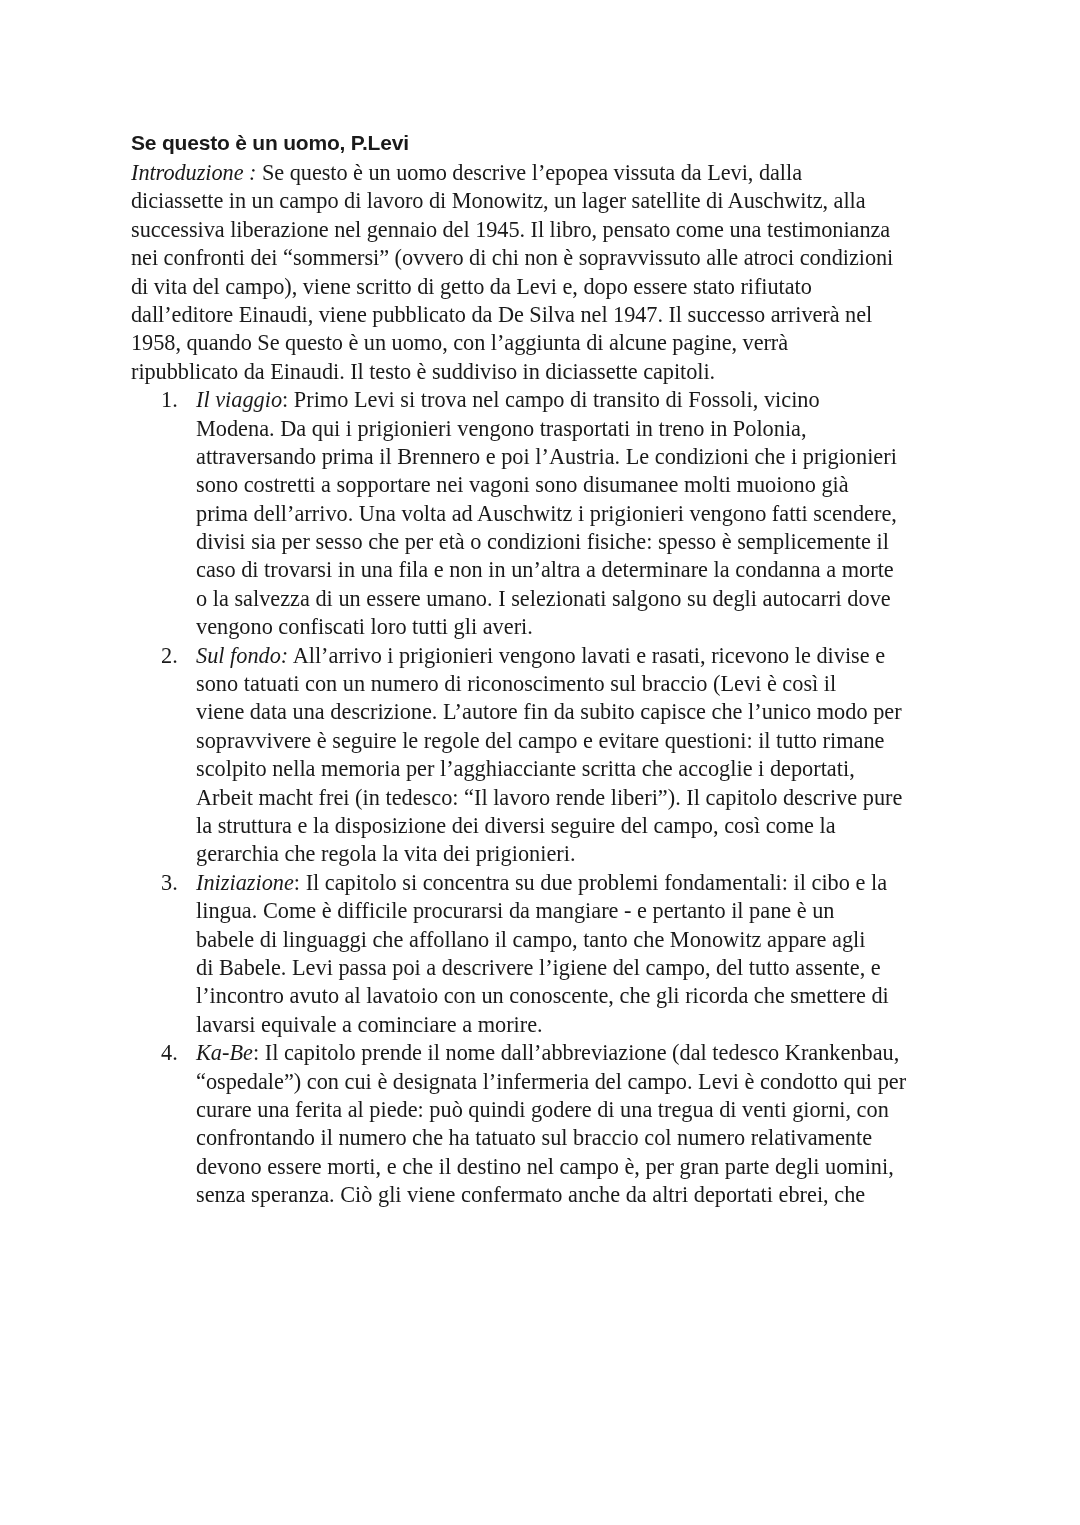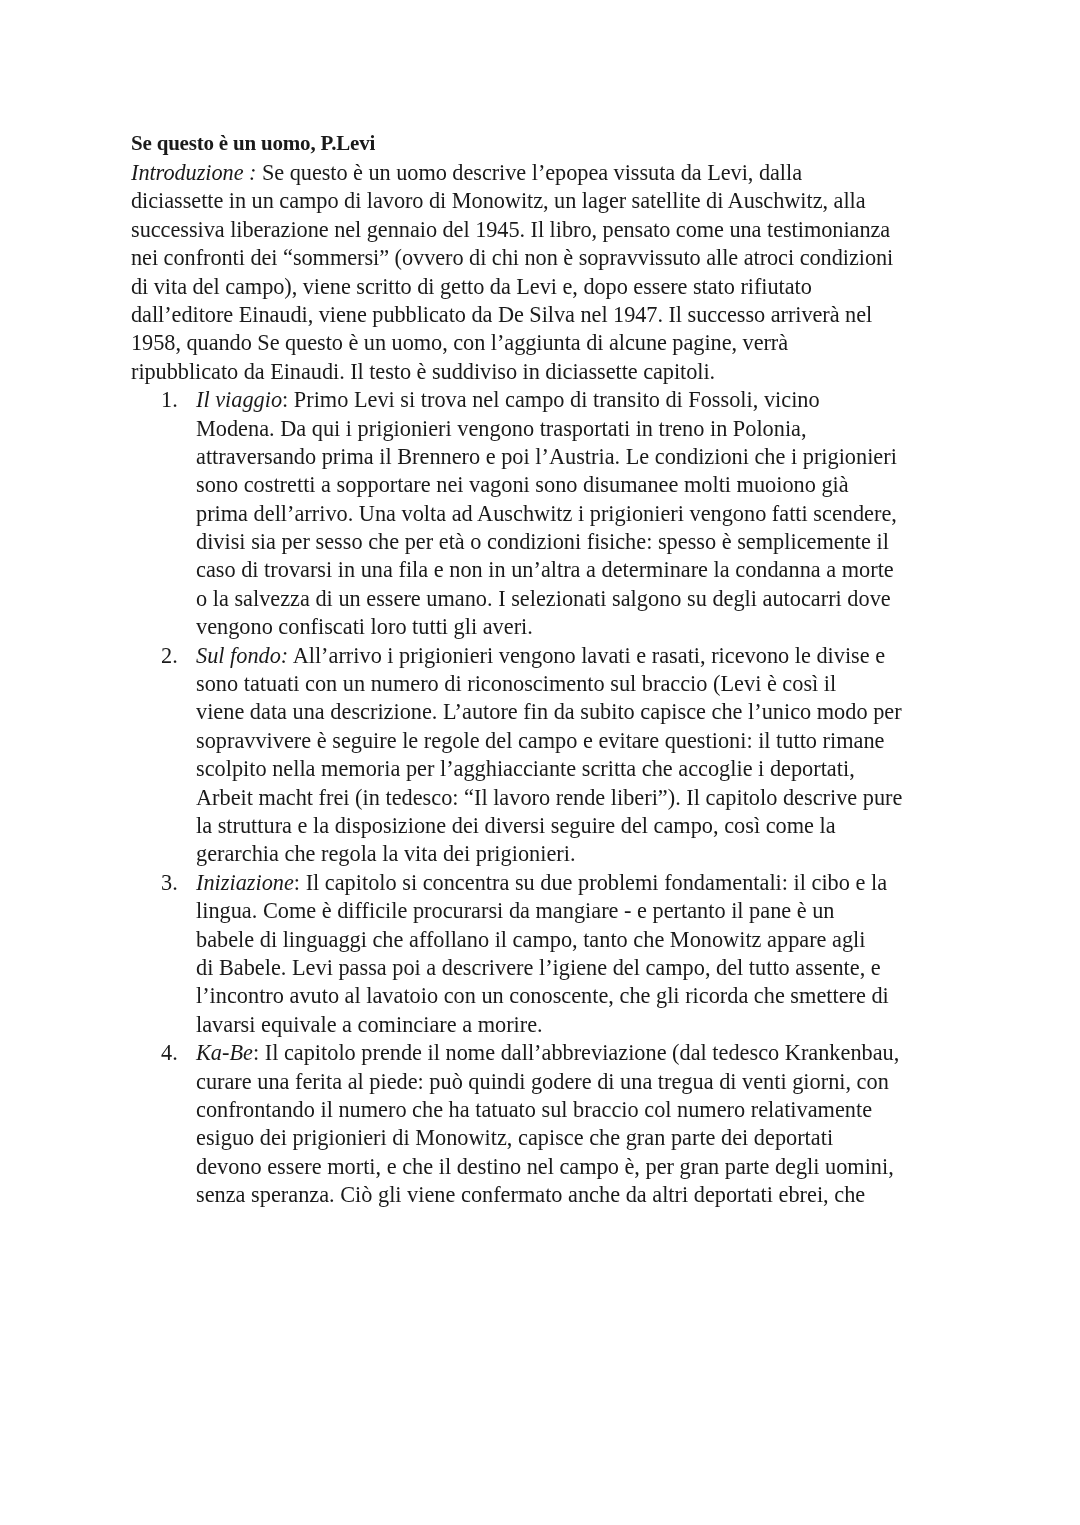--- a/index.html
+++ b/index.html
@@ -15,21 +15,21 @@
     font-family: "DejaVu Serif", "Liberation Serif", serif;
     color: #1a1a1a;
   }
   .page {
     position: absolute;
     left: 131px;
     top: 127px;
     width: 830px;
   }
   .title {
-    font-family: Liberation Serif, serif;
+    font-family: Liberation Sans, sans-serif;
     font-weight: bold;
     font-size: 21px;
     line-height: 32px;
     margin: 0;
     height: 32px;
     white-space: nowrap;
     letter-spacing: -0.2px;
   }
   .line {
     font-family: "Liberation Serif", serif;
@@ -108,20 +108,20 @@
       <div class="line">lingua. Come è difficile procurarsi da mangiare - e pertanto il pane è un</div>
       <div class="line">babele di linguaggi che affollano il campo, tanto che Monowitz appare agli</div>
       <div class="line">di Babele. Levi passa poi a descrivere l’igiene del campo, del tutto assente, e</div>
       <div class="line">l’incontro avuto al lavatoio con un conoscente, che gli ricorda che smettere di</div>
       <div class="line">lavarsi equivale a cominciare a morire.</div>
     </li>
 
     <li class="item">
       <span class="item-num">4.</span>
       <div class="line"><em>Ka-Be</em><span>: Il capitolo prende il nome dall’abbreviazione (dal tedesco Krankenbau,</span></div>
+      <div class="line">“ospedale”) con cui è designata l’infermeria del campo. Levi è condotto qui per</div>
       <div class="line">curare una ferita al piede: può quindi godere di una tregua di venti giorni, con</div>
       <div class="line">confrontando il numero che ha tatuato sul braccio col numero relativamente</div>
-      <div class="line">esiguo dei prigionieri di Monowitz, capisce che gran parte dei deportati</div>
       <div class="line">devono essere morti, e che il destino nel campo è, per gran parte degli uomini,</div>
       <div class="line">senza speranza. Ciò gli viene confermato anche da altri deportati ebrei, che</div>
     </li>
   </ol>
 </div>
 
 </body></html>

